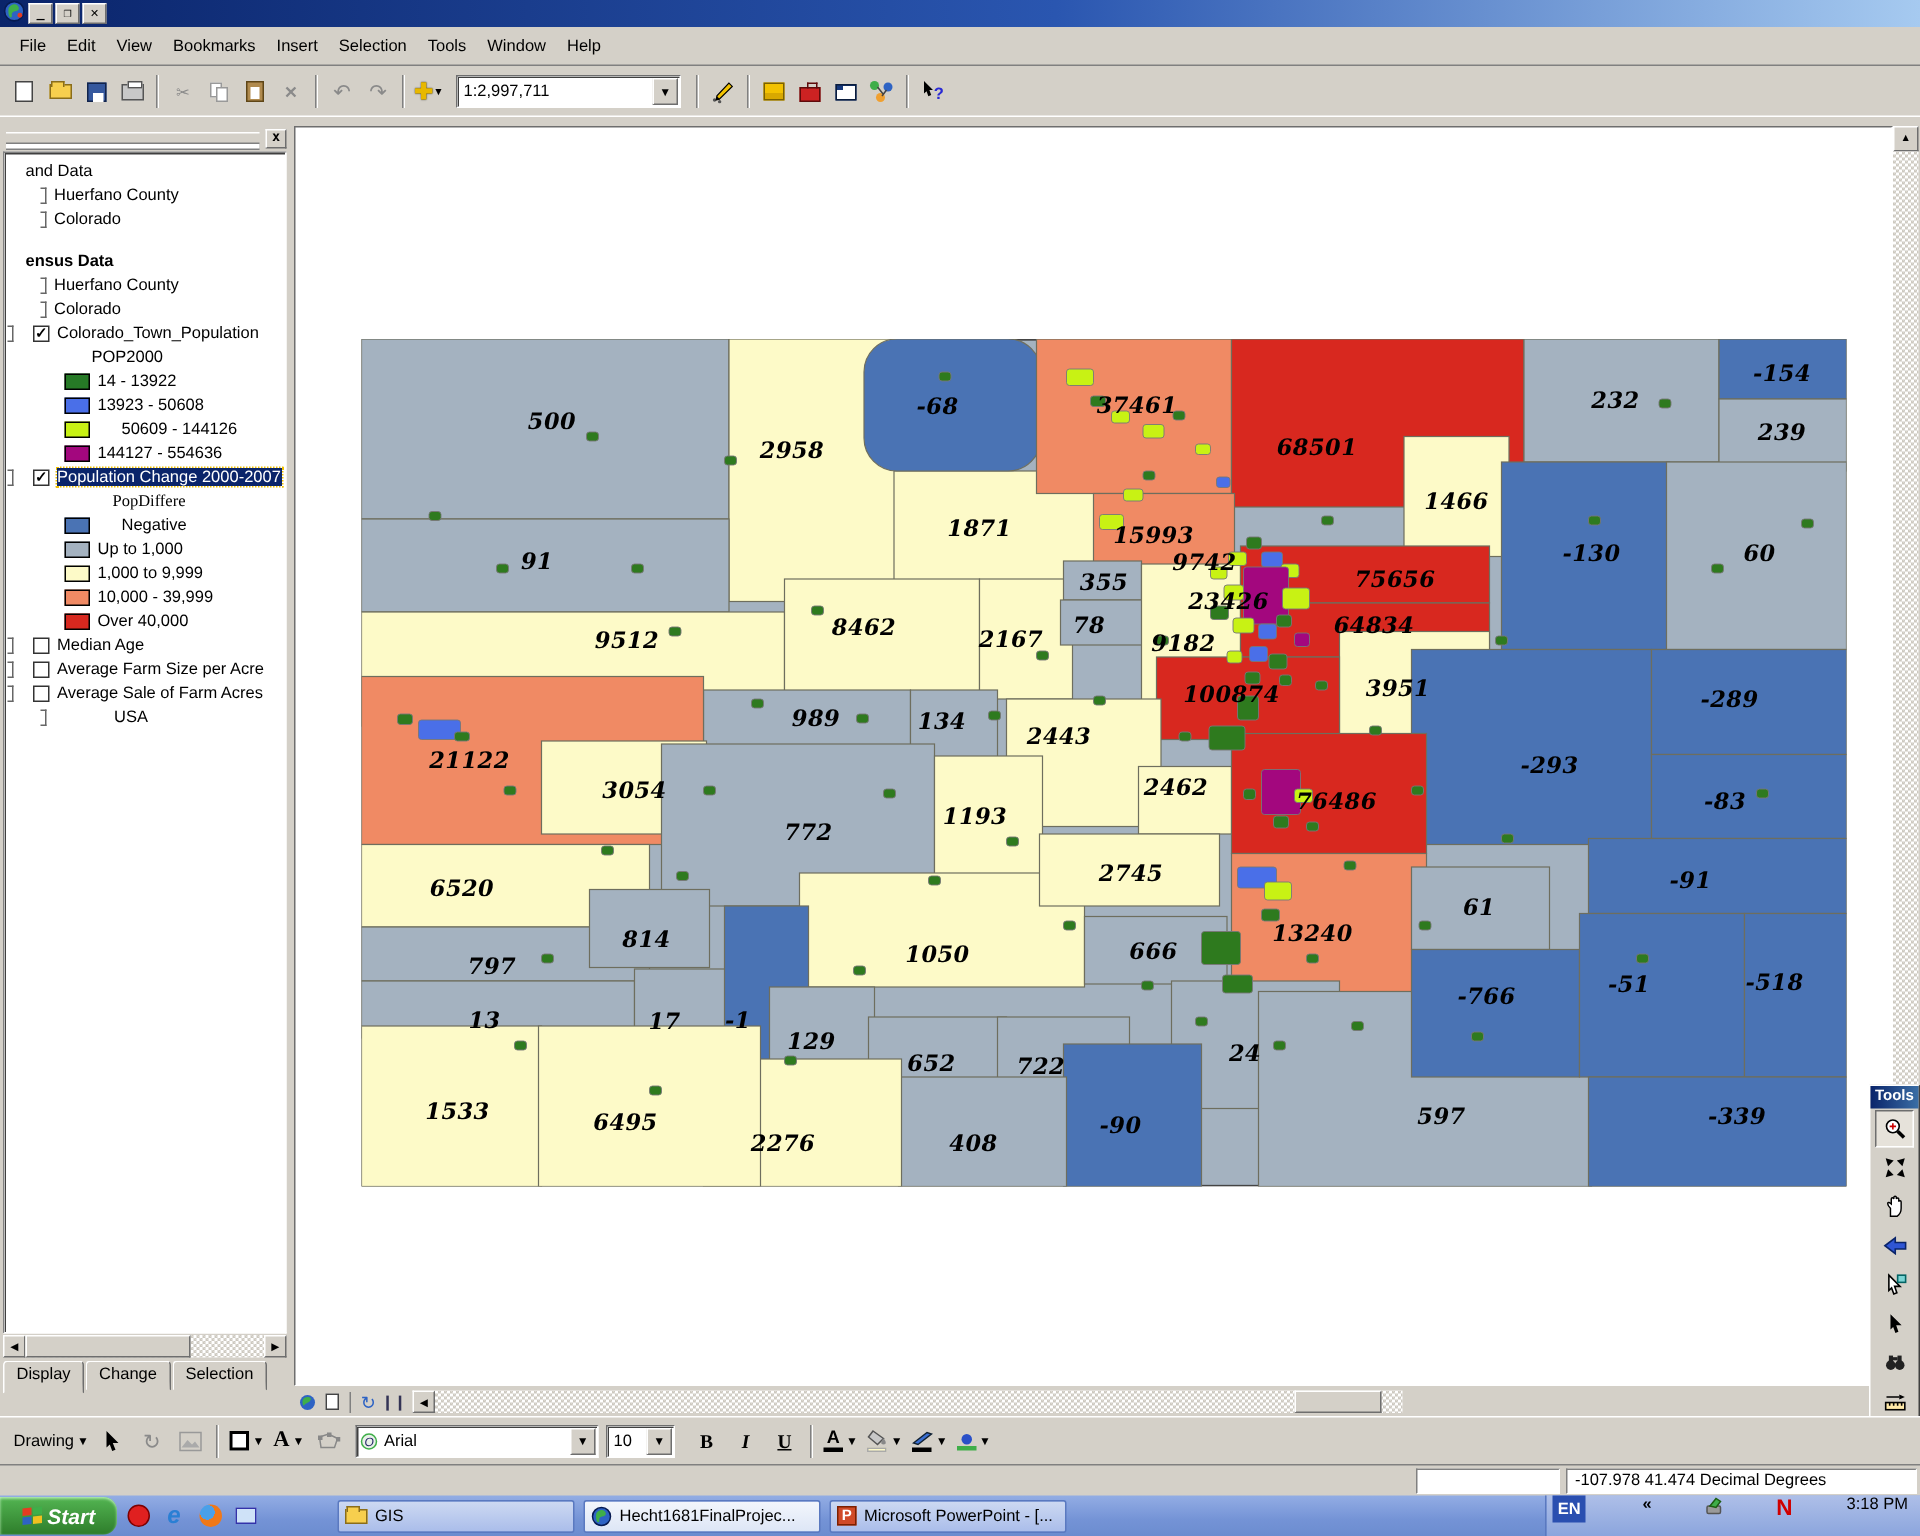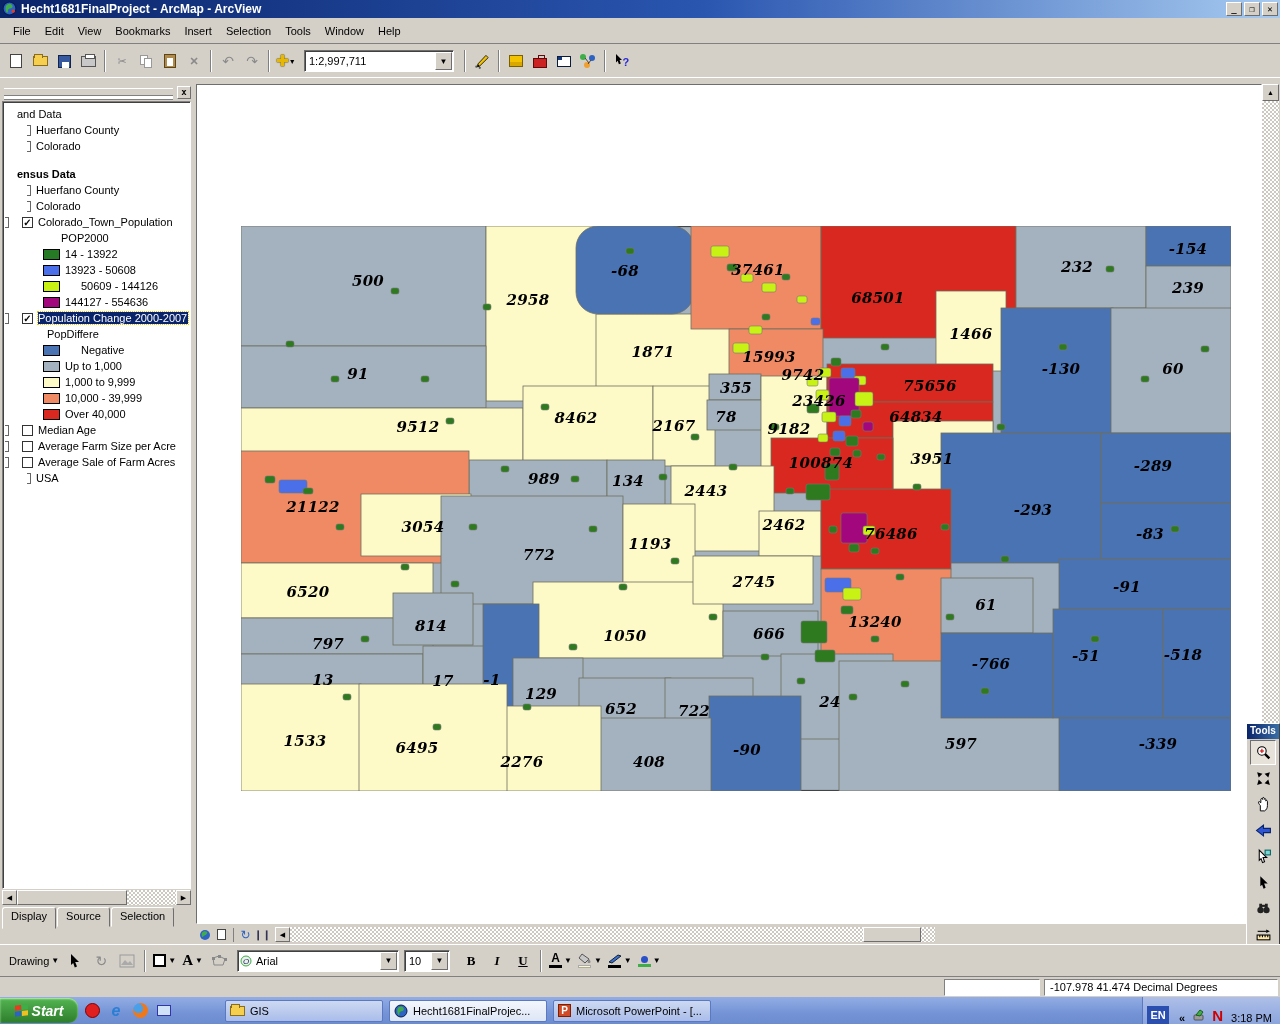--- a/index.html
+++ b/index.html
@@ -74,37 +74,36 @@
   .colorbar .bar { width:13px; height:3px; margin-top:1px; }
   
   #statusbar { left:0; top:976px; width:1280px; height:21px; background:#d4d0c8; border-top:1px solid #808080; display:flex; align-items:center; }
   .status-box { height:17px; background:#ffffff; border:1px solid; border-color:#808080 #fff #fff #808080; padding:1px 5px; }
   
   #taskbar { left:0; top:997px; width:1280px; height:27px; background:linear-gradient(#93ade4,#7493d6 60%,#6b8ccf); display:flex; align-items:center; }
   #startbtn { height:25px; width:78px; margin:1px 2px 1px 0; background:linear-gradient(#53b552,#2e7d2b); border-radius:0 9px 9px 0; color:#fff; font-weight:bold; font-style:italic; font-size:14px; display:flex; align-items:center; justify-content:center; box-shadow:inset 0 1px 2px #bdf0bb; }
   .ql { width:20px; height:20px; margin:0 2px; display:flex; align-items:center; justify-content:center; font-weight:bold; }
   .task { height:22px; width:158px; margin:0 3px; background:linear-gradient(#cdd9f2,#aabdea); border:1px solid #5a79c0; border-radius:2px; display:flex; align-items:center; padding:0 4px; white-space:nowrap; overflow:hidden; font-size:11px; }
   .task.active { background:linear-gradient(#f3f6fc,#dde6f6); }
-  #tray { margin-left:auto; height:27px; display:flex; align-items:flex-end; background:linear-gradient(#aebfe8,#8ba5dd); border-left:1px solid #5a79c0; padding:0 8px 0 4px; }
+  #tray { margin-left:auto; height:27px; display:flex; align-items:flex-start; background:linear-gradient(#aebfe8,#8ba5dd); border-left:1px solid #5a79c0; padding:0 8px 0 4px;gap:28px; }
   .flag { display:inline-grid; grid-template-columns:6px 6px; grid-gap:1px; margin-right:4px; transform:skewY(-6deg); }
   .flag i { width:6px; height:5px; display:block; }
   
   .maplabel { font-family:"DejaVu Serif", serif; font-weight:bold; font-style:italic; font-size:15px; fill:#000; letter-spacing:0.3px; }
   svg text { user-select:none; }
 </style>
 </head>
 <body>
 
 <div id="titlebar" class="abs">
   <span class="globe16"><svg width="15" height="15" viewBox="0 0 14 14">
         <circle cx="7" cy="7" r="6" fill="#2e63c4" stroke="#071b52"></circle>
         <path d="M3.5 5c1-2 3-2.8 4.6-2.2C9.8 3.5 10.5 5.4 9.3 6.4 8.2 7.3 6.6 6.8 5.8 7.9c-.8 1.1.3 2.4-.7 2.9C3.7 11.5 3 7.6 3.5 5z" fill="#3fae49"></path>
         <circle cx="10.5" cy="9.5" r="1.5" fill="#e53c22"></circle>
       </svg></span>
-  <span class="t">Hecht1681FinalProject - ArcMap - ArcView</span>
   <span class="winbtn raised">_</span>
   <span class="winbtn raised">❐</span>
   <span class="winbtn raised">✕</span>
 </div>
 
 <div id="menubar" class="abs">
     <span class="menu-item">File</span>
     <span class="menu-item">Edit</span>
     <span class="menu-item">View</span>
     <span class="menu-item">Bookmarks</span>
@@ -248,21 +247,21 @@
     <div class="trow">
       <span class="sw" style="background: rgb(163, 7, 126); margin-left: 40px;"></span>
       <span class="txt" style="padding-left: 0px;">144127 - 554636</span>
     </div>
     <div class="trow sel">
       <span class="cutbox" style="margin-left: 2px;"></span>
       <span class="cb" style="margin-left: 8px;">✓</span>
       <span class="txt" style="padding-left: 0px;">Population Change 2000-2007</span>
     </div>
     <div class="trow">
-      <span class="txt" style="padding-left: 44px;">PopDiffere</span>
+      <span class="txt" style="padding-left: 72px; font-family: Liberation Serif, serif;">PopDiffere</span>
     </div>
     <div class="trow">
       <span class="sw" style="background: rgb(74, 115, 180); margin-left: 40px;"></span>
       <span class="txt" style="padding-left: 16px;">Negative</span>
     </div>
     <div class="trow">
       <span class="sw" style="background: rgb(164, 178, 192); margin-left: 40px;"></span>
       <span class="txt" style="padding-left: 0px;">Up to 1,000</span>
     </div>
     <div class="trow">
@@ -287,35 +286,35 @@
       <span class="cb" style="margin-left: 8px;"></span>
       <span class="txt" style="padding-left: 0px;">Average Farm Size per Acre</span>
     </div>
     <div class="trow">
       <span class="cutbox" style="margin-left: 2px;"></span>
       <span class="cb" style="margin-left: 8px;"></span>
       <span class="txt" style="padding-left: 0px;">Average Sale of Farm Acres</span>
     </div>
     <div class="trow">
       <span class="cutbox" style="margin-left: 24px;"></span>
-      <span class="txt" style="padding-left: 0px;">USA</span>
+      <span class="txt" style="padding-left: 0px; margin-left: 40px;">USA</span>
     </div>
   </div>
 
 <div id="toc-hscroll" class="abs">
   <span class="sbtn raised">◀</span>
   <span class="checker" style="flex:1;position:relative;">
     <span class="raised abs" style="left:0;top:0;width:110px;height:15px;"></span>
   </span>
   <span class="sbtn raised">▶</span>
 </div>
 
 <div id="toc-tabs" class="abs">
     <span class="tab active">Display</span>
-    <span class="tab">Source</span>
+    <span class="tab">Change</span>
     <span class="tab">Selection</span>
   </div>
 
 <div id="mapwin" class="abs">
   <svg id="co-map" class="abs" style="left:44px;top:141px;" width="990" height="565" viewBox="0 0 990 565">
       <rect x="0.5" y="0.5" width="989" height="564" fill="#A4B2C0" stroke="#444" stroke-width="1.2"></rect>
       <rect x="0" y="0" width="245" height="120" fill="#A4B2C0" stroke="#6e6e5e" stroke-width="0.8" rx="0"></rect>
       <rect x="245" y="0" width="130" height="175" fill="#FDFAC8" stroke="#6e6e5e" stroke-width="0.8" rx="0"></rect>
       <rect x="355" y="88" width="135" height="100" fill="#FDFAC8" stroke="#6e6e5e" stroke-width="0.8" rx="0"></rect>
       <rect x="335" y="0" width="118" height="88" fill="#4A73B4" stroke="#6e6e5e" stroke-width="0.8" rx="22"></rect>

